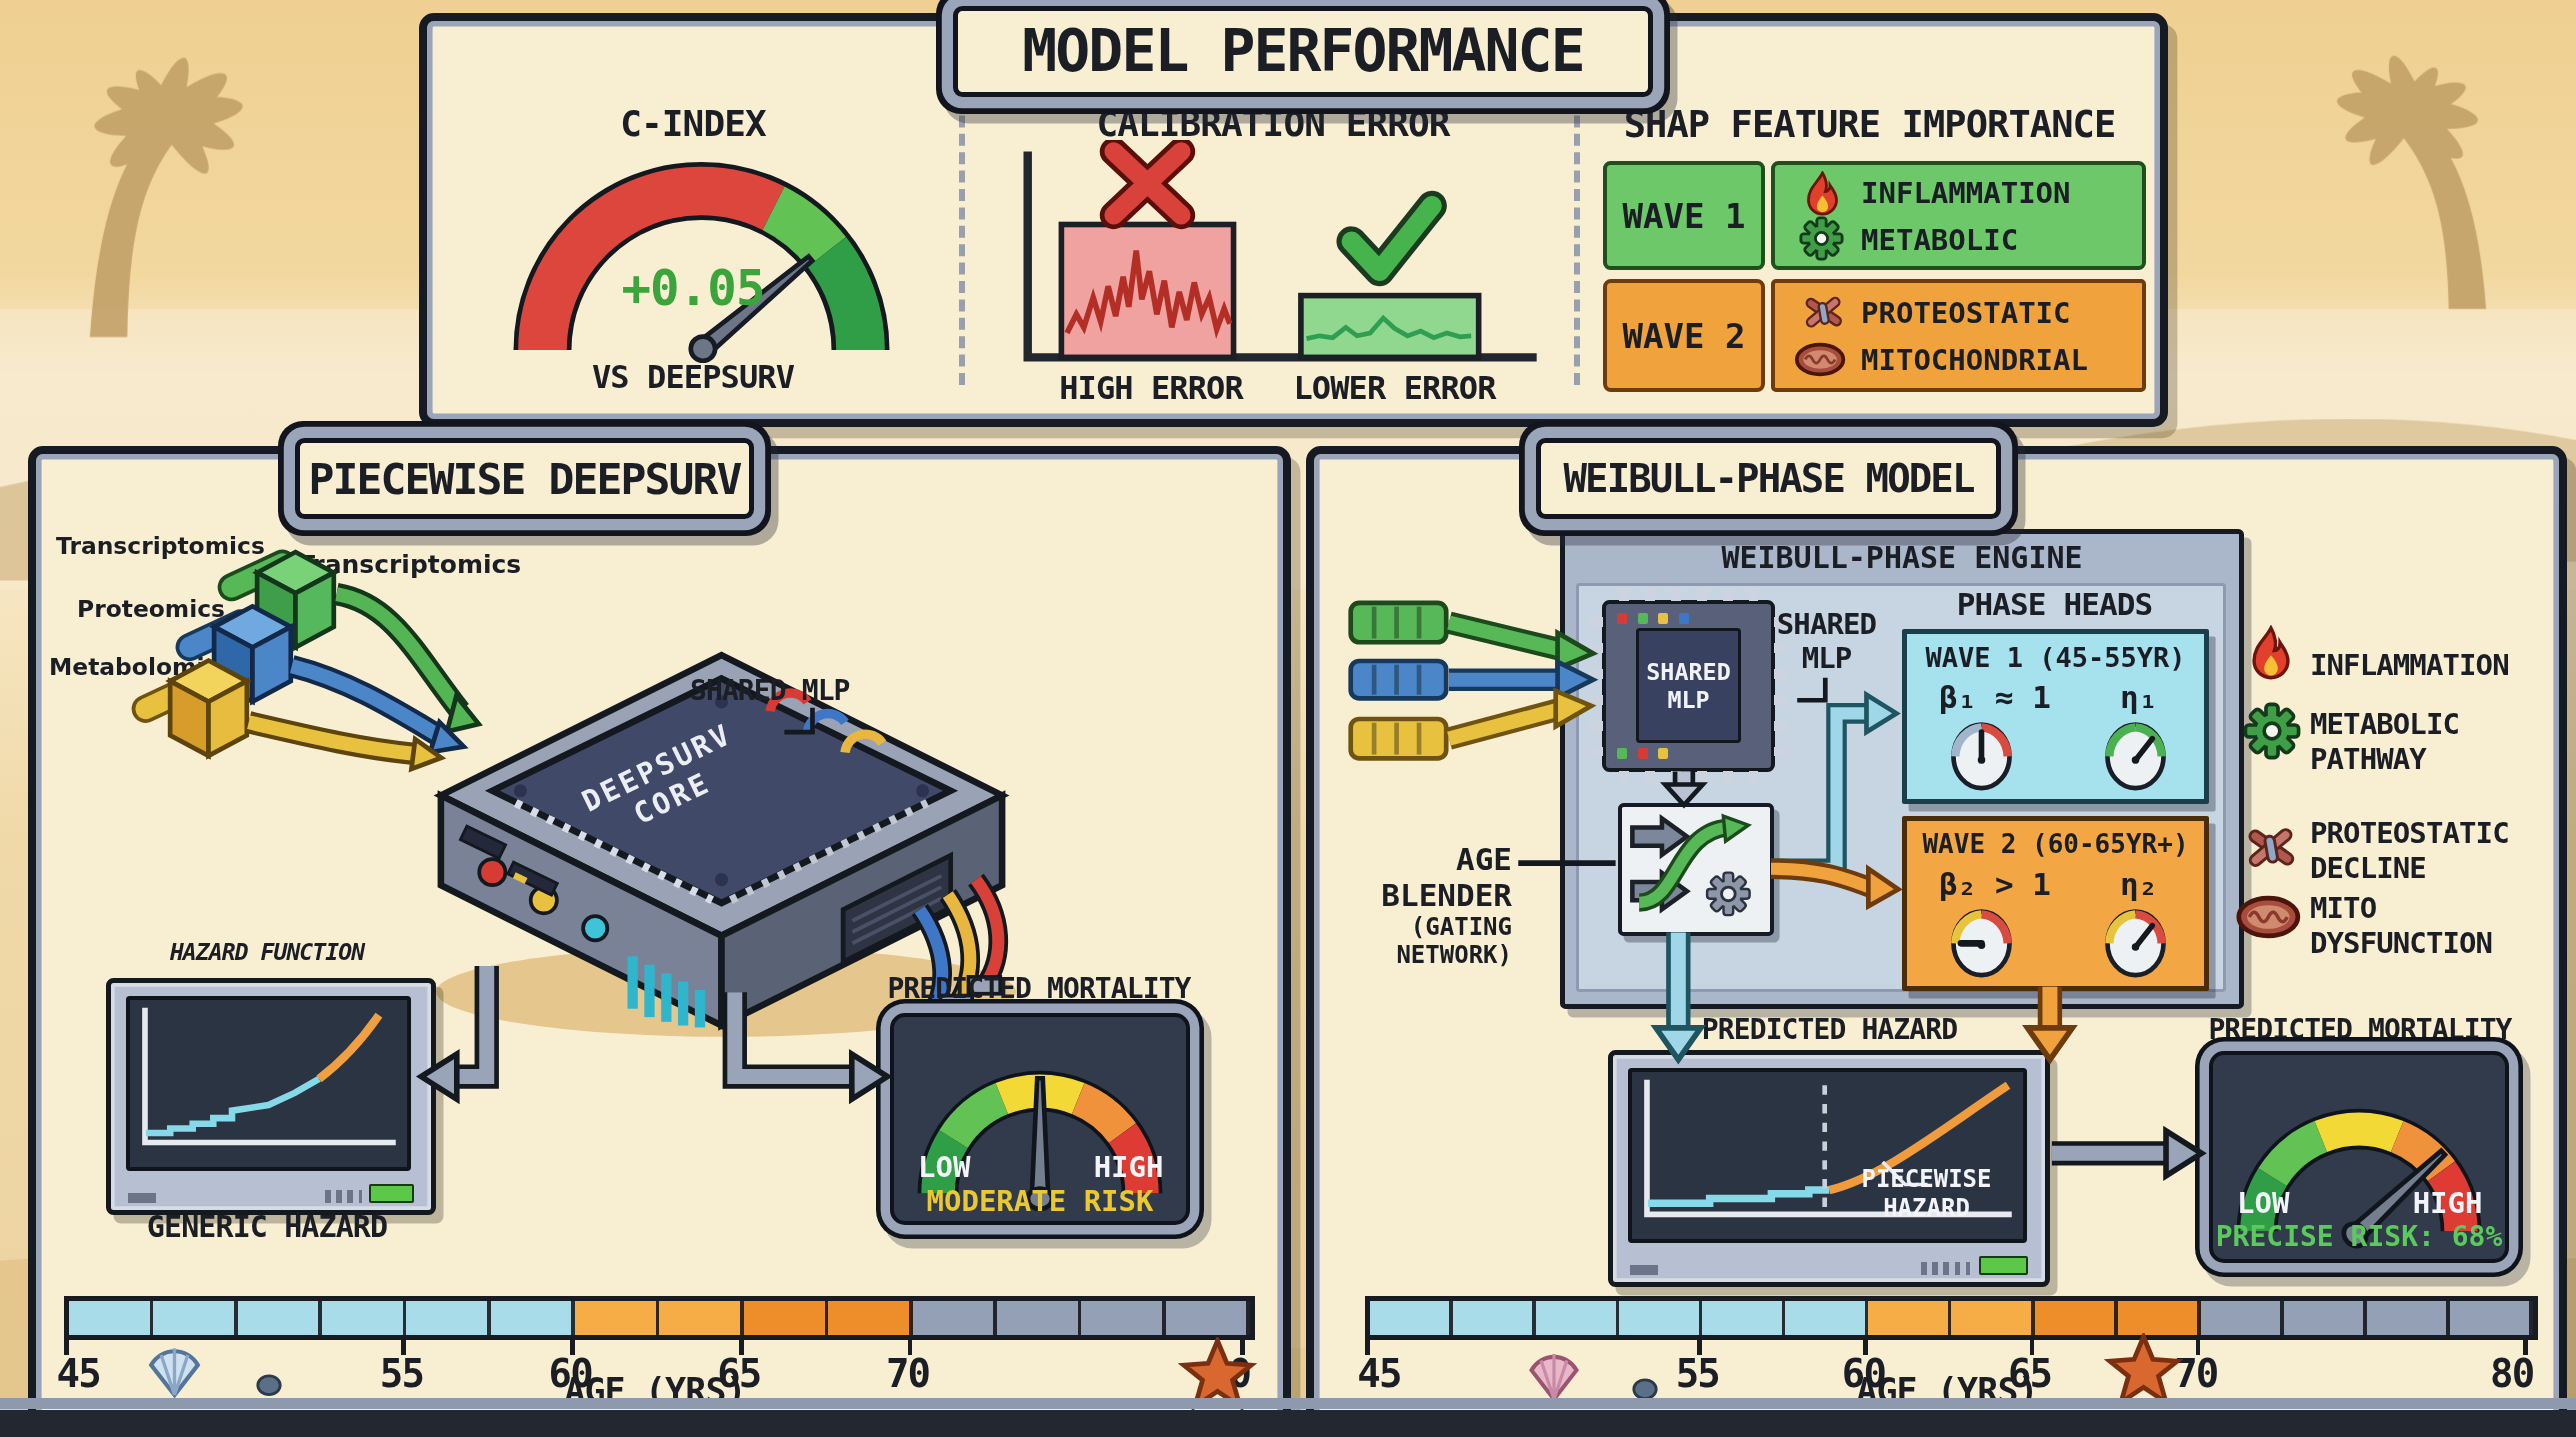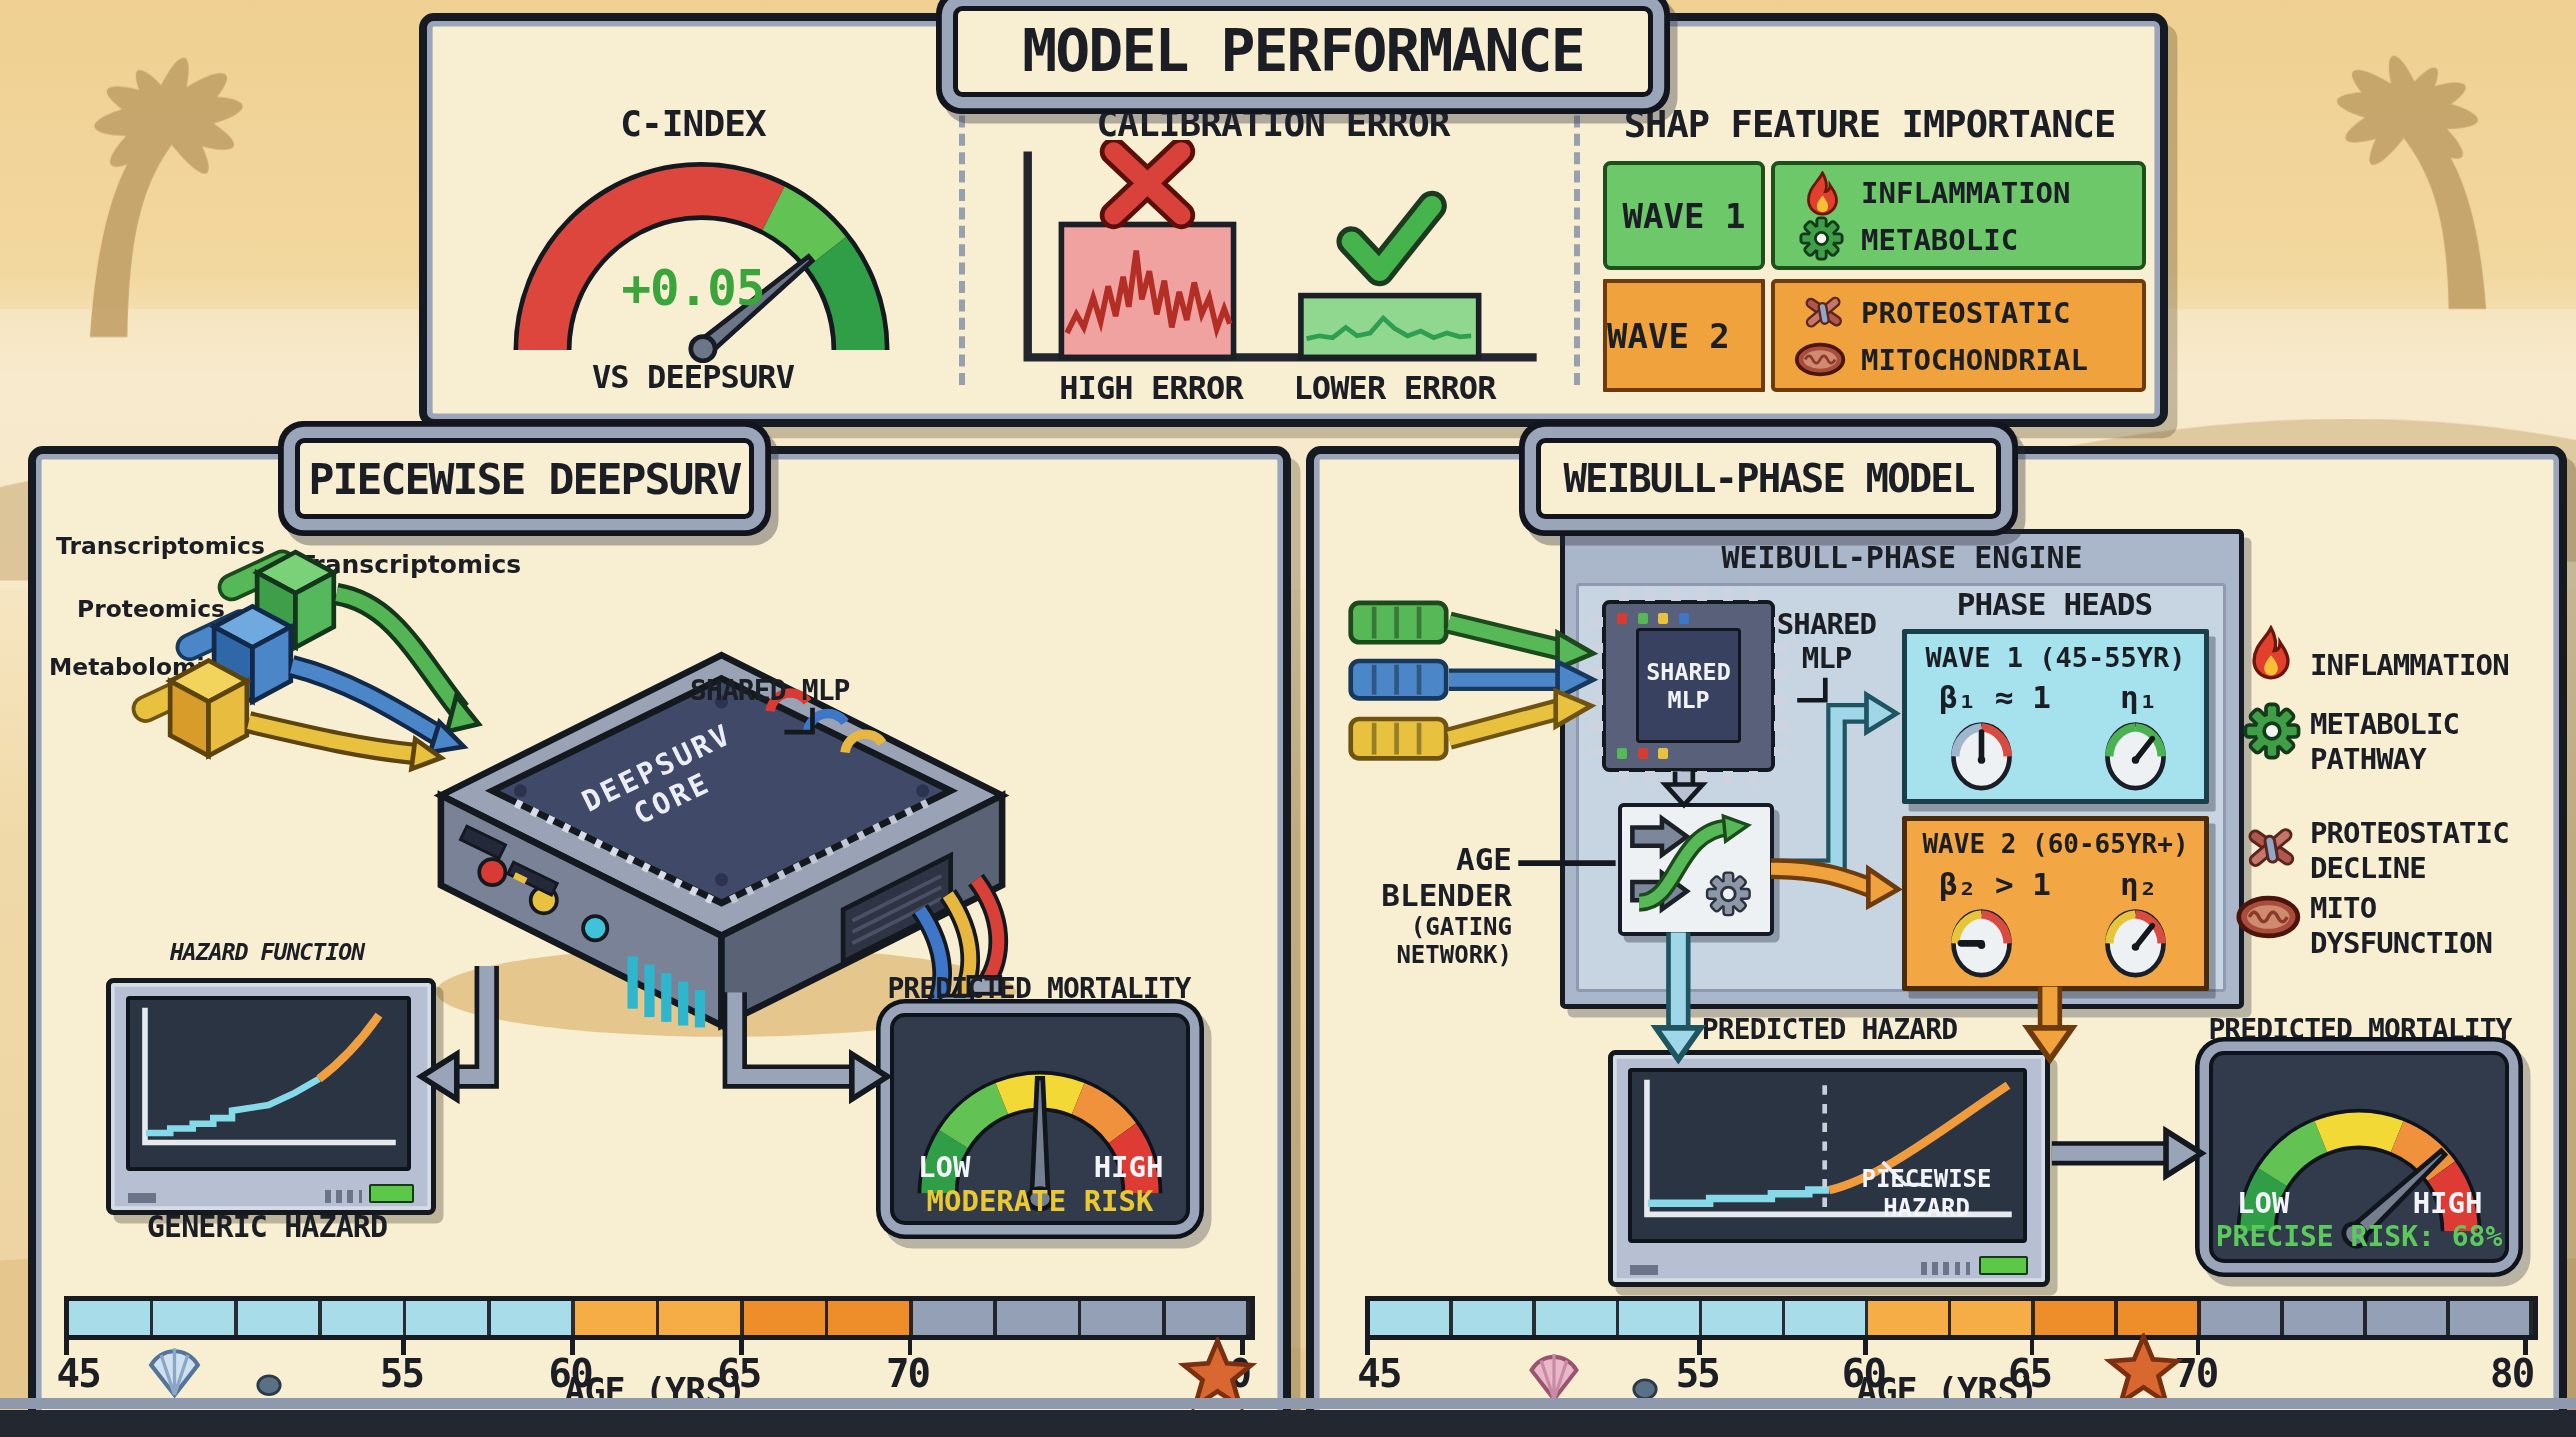--- a/index.html
+++ b/index.html
@@ -127,21 +127,21 @@
         <rect x="19" y="2" width="10" height="44" rx="3"></rect>
           <rect x="2" y="19" width="44" height="10" rx="3"></rect>
         <rect x="19" y="2" width="10" height="44" rx="3" transform="rotate(45 24 24)"></rect>
         <rect x="19" y="2" width="10" height="44" rx="3" transform="rotate(-45 24 24)"></rect>
         <circle cx="24" cy="24" r="13" stroke="none"></circle>
       </g>
       <circle cx="24" cy="24" r="6.5" fill="#f4f7ee" stroke="#143a1c" stroke-width="3"></circle>
     </svg>
     <span class="mono" style="position:absolute;left:86px;top:58px;font-size:29px;">METABOLIC</span>
   </div>
-  <div class="abs" style="left:1603px;top:279px;width:154px;height:105px;background:#f0a23c;border:4.7px solid #6e3c0c;border-radius:1px;display:flex;align-items:center;justify-content:flex-start;">
+  <div class="abs" style="left:1603px;top:279px;width:154px;height:105px;background:#f0a23c;border:4.7px solid #6e3c0c;border-radius:8px;display:flex;align-items:center;justify-content:center;">
     <span class="mono" style="font-size:34px;">WAVE 2</span>
   </div>
   <div class="abs" style="left:1771px;top:279px;width:367px;height:105px;background:#f0a23c;border:4.7px solid #6e3c0c;border-radius:5px;">
     <svg class="abs" style="left:22.5px;top:3.7px;" width="51" height="51" viewBox="0 0 54 54">
       <g stroke="#5c241c" stroke-width="2.5">
         <rect x="6" y="22" width="42" height="9" rx="4.5" fill="#b0584e" transform="rotate(35 27 27)"></rect>
         <rect x="6" y="22" width="42" height="9" rx="4.5" fill="#c4766b" transform="rotate(-40 27 27)"></rect>
         <rect x="17" y="23" width="22" height="8" rx="4" fill="#8fa8c8" transform="rotate(80 27 27)"></rect>
       </g>
     </svg>

